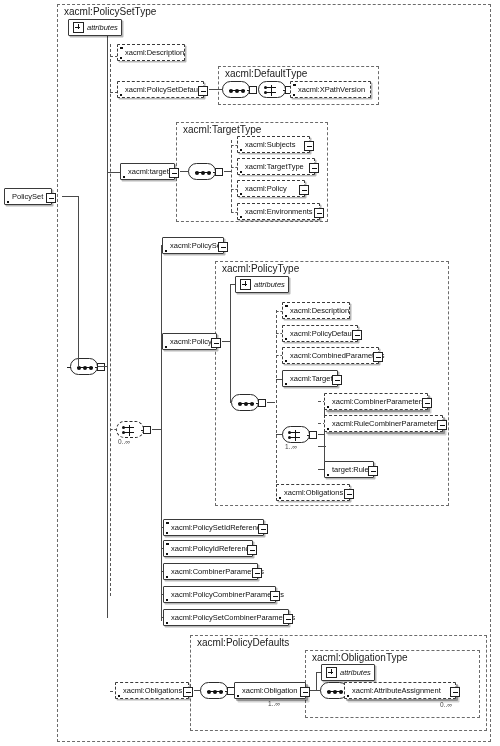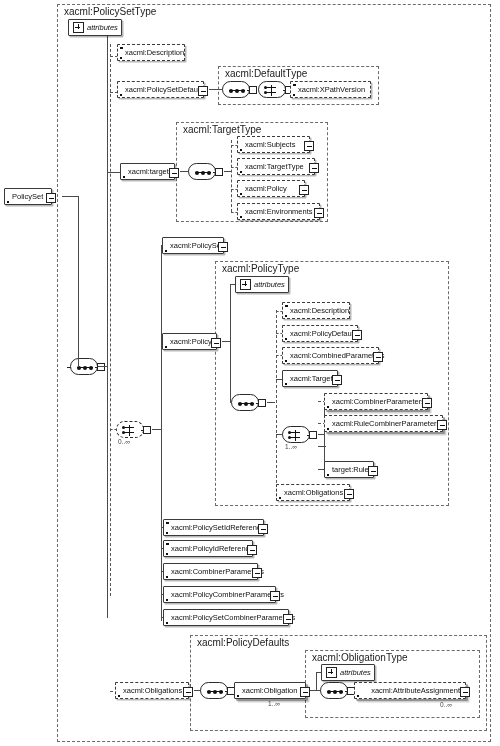--- a/index.html
+++ b/index.html
@@ -546,20 +546,20 @@
   <div class="comp" style="left:320px;top:682px;">
     <span class="seq-glyph">
         <i></i>
         <i></i>
         <i></i>
       </span>
     <span class="stub"></span>
   </div>
   <div class="h dash" style="left:356px;top:690px;width:7px;"></div>
 
-  <div class="node optional repeat" style="left:354px;top:682px;width:112px;justify-content:flex-end;">
+  <div class="node optional repeat" style="left:344px;top:682px;width:112px;">
     <span class="anchor"></span>
     <span class="label">xacml:AttributeAssignment</span>
     <span class="toggle"></span>
   </div>
   <div class="occ" style="left:440px;top:701px;">0..∞</div>
 
 </div>
 
 </body></html>

